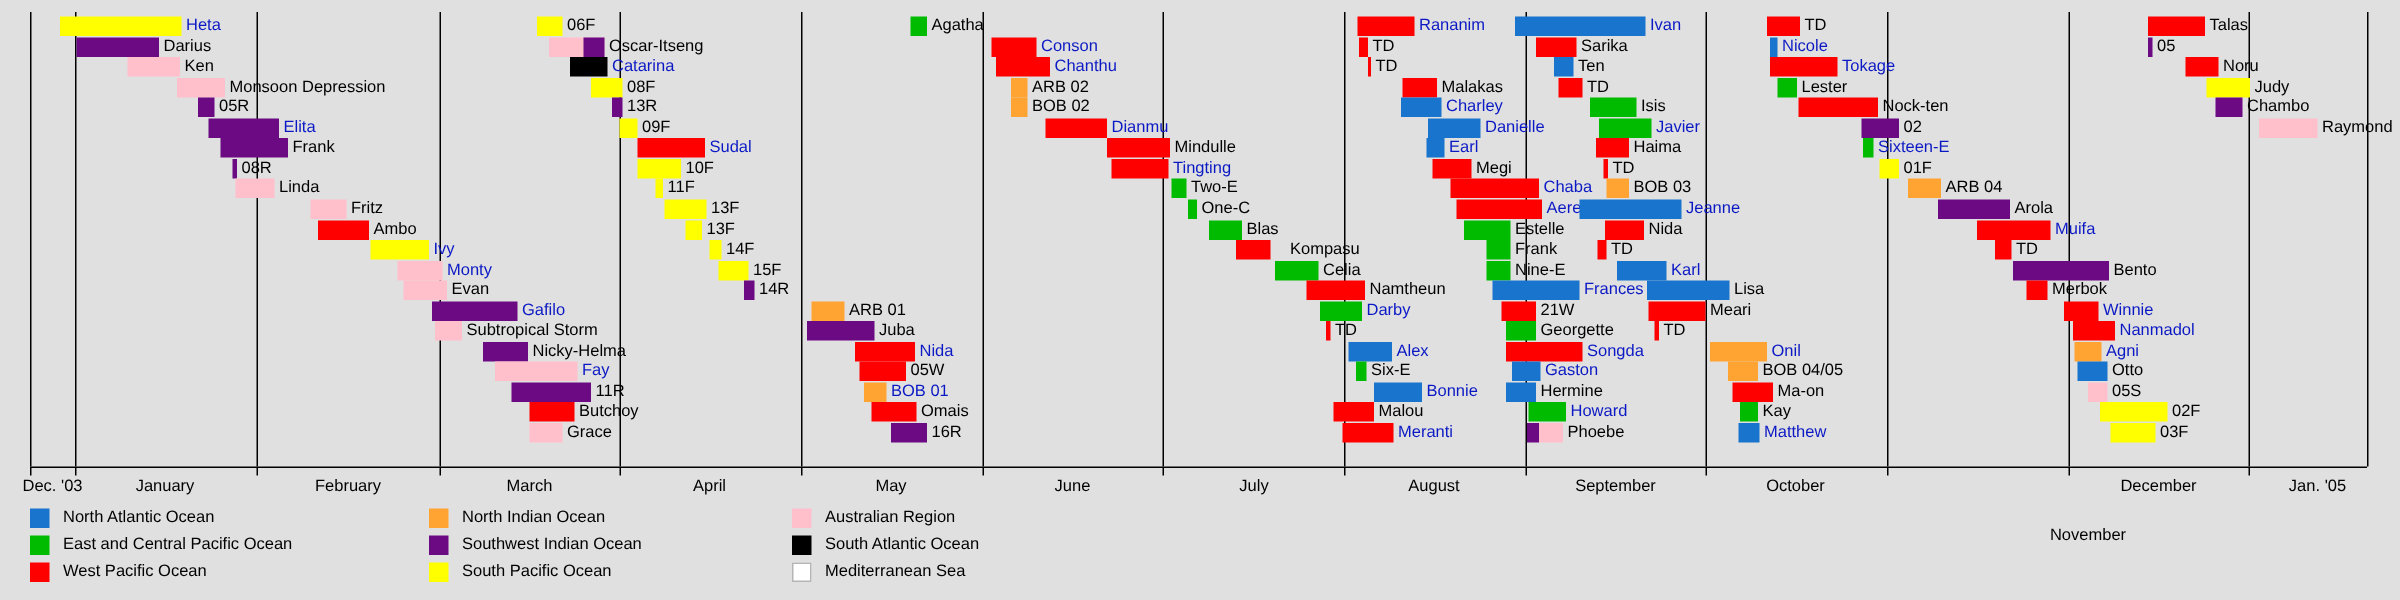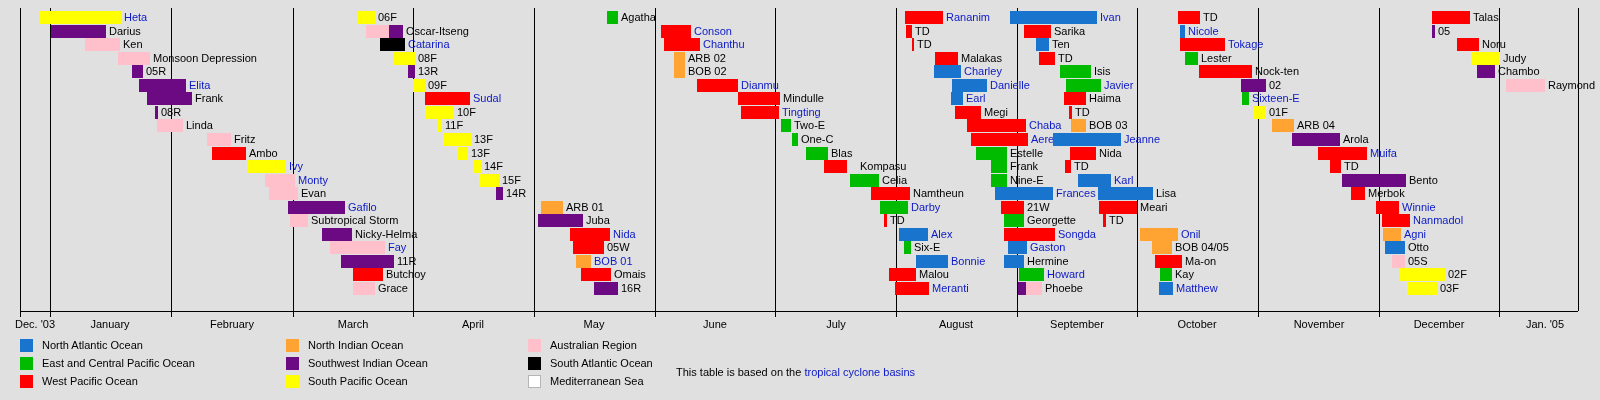--- a/index.html
+++ b/index.html
@@ -628,21 +628,21 @@
         <div class="mlabel" style="left: 110px;">January</div>
         <div class="mlabel" style="left: 232px;">February</div>
         <div class="mlabel" style="left: 353px;">March</div>
         <div class="mlabel" style="left: 473px;">April</div>
         <div class="mlabel" style="left: 594px;">May</div>
         <div class="mlabel" style="left: 715px;">June</div>
         <div class="mlabel" style="left: 836px;">July</div>
         <div class="mlabel" style="left: 956px;">August</div>
         <div class="mlabel" style="left: 1077px;">September</div>
         <div class="mlabel" style="left: 1197px;">October</div>
-        <div class="mlabel" style="left: 1319px;">November</div>
+        <div class="mlabel" style="left: 1392px; margin-top: 33px;">November</div>
         <div class="mlabel" style="left: 1439px;">December</div>
         <div class="mlabel" style="left: 1545px;">Jan. '05</div>
       </div>
   </div>
 
   <div id="legend">
       <div class="lg-col" style="left: 20px;">
         <div class="lg-item">
           <span class="sw" style="background: rgb(24, 116, 205);"></span>
           <span class="lg-txt">North Atlantic Ocean</span>
@@ -679,17 +679,14 @@
           <span class="sw" style="background: rgb(0, 0, 0);"></span>
           <span class="lg-txt">South Atlantic Ocean</span>
         </div>
         <div class="lg-item">
           <span class="sw bordered" style="background: rgb(255, 255, 255);"></span>
           <span class="lg-txt">Mediterranean Sea</span>
         </div>
       </div>
     </div>
 
-  <div id="footnote">
-    <span>This table is based on the </span><span class="link">tropical cyclone basins</span>
-  </div>
 
 </div>
 
 </body></html>

